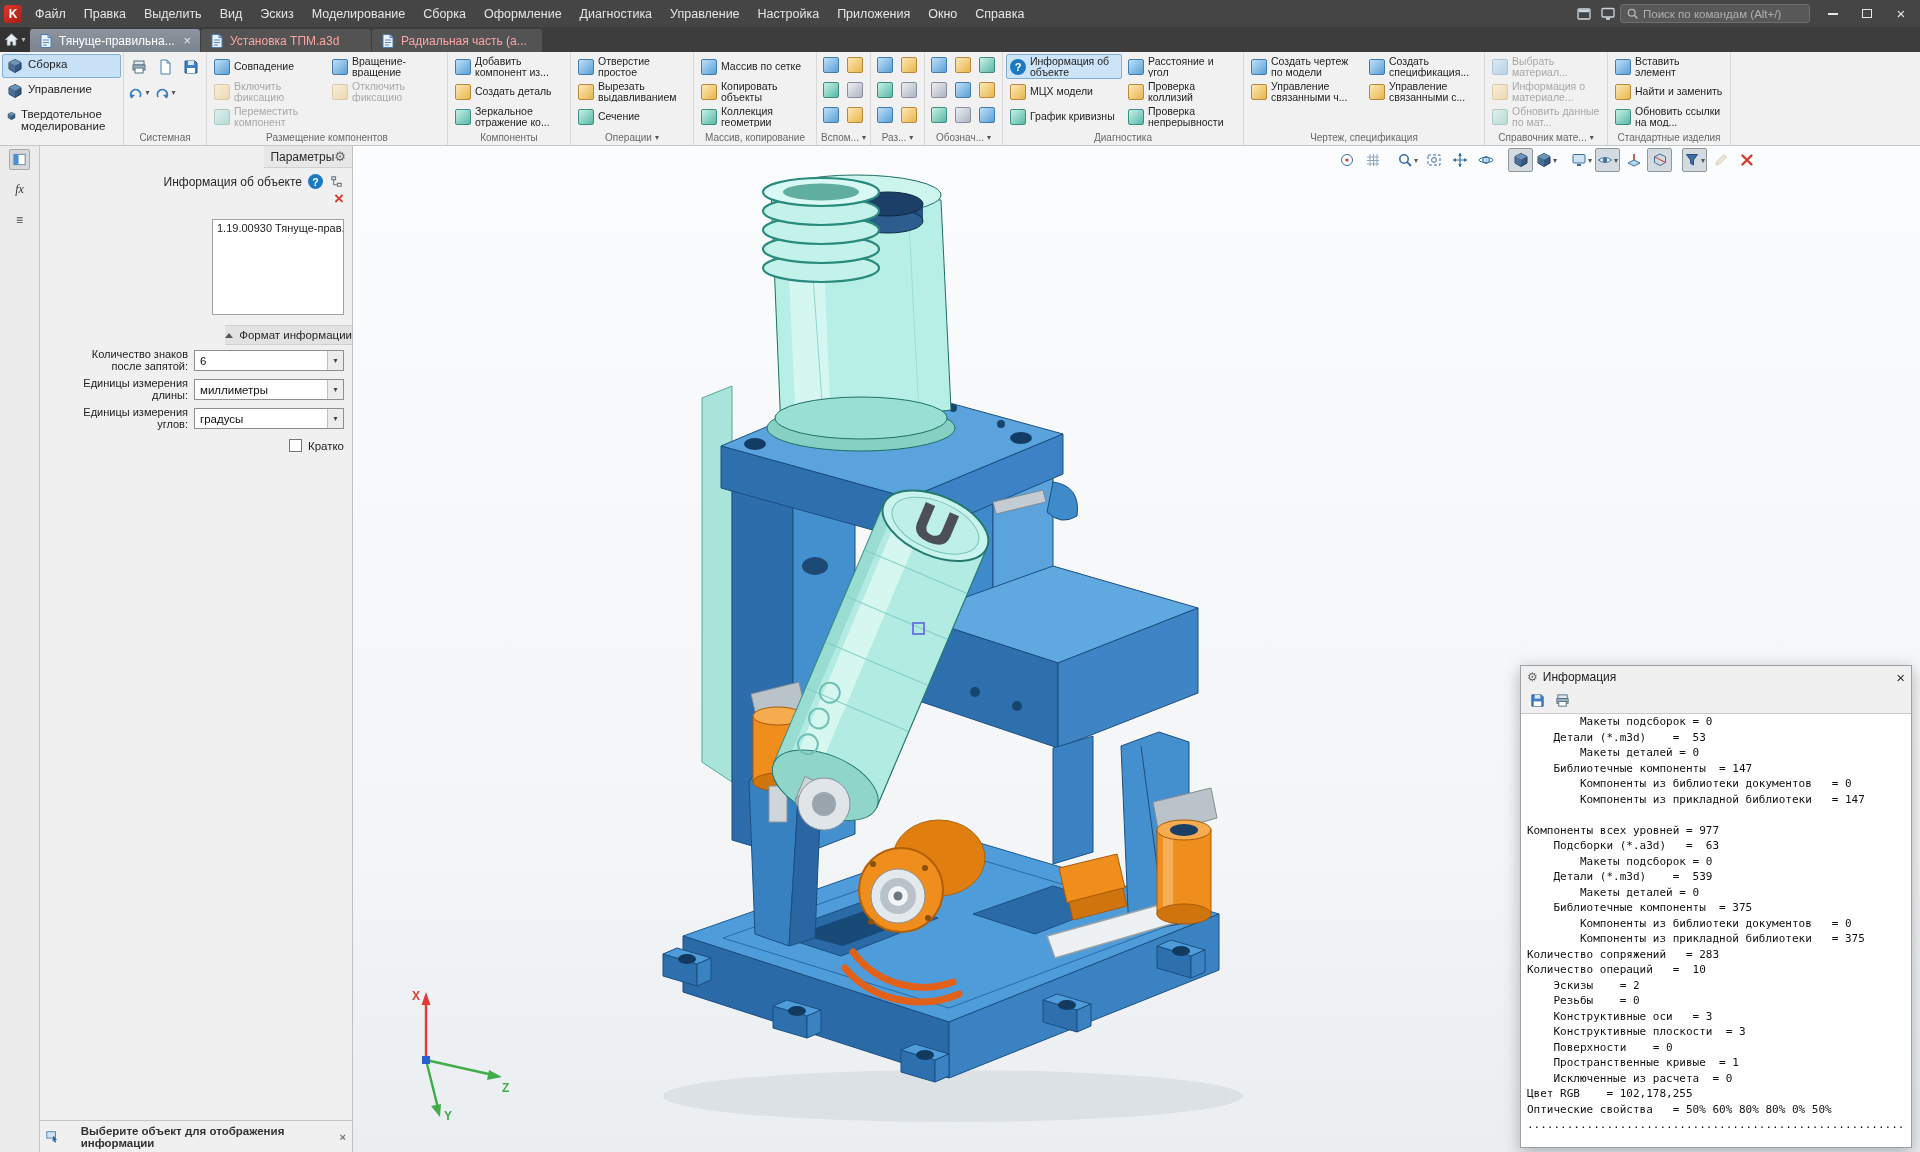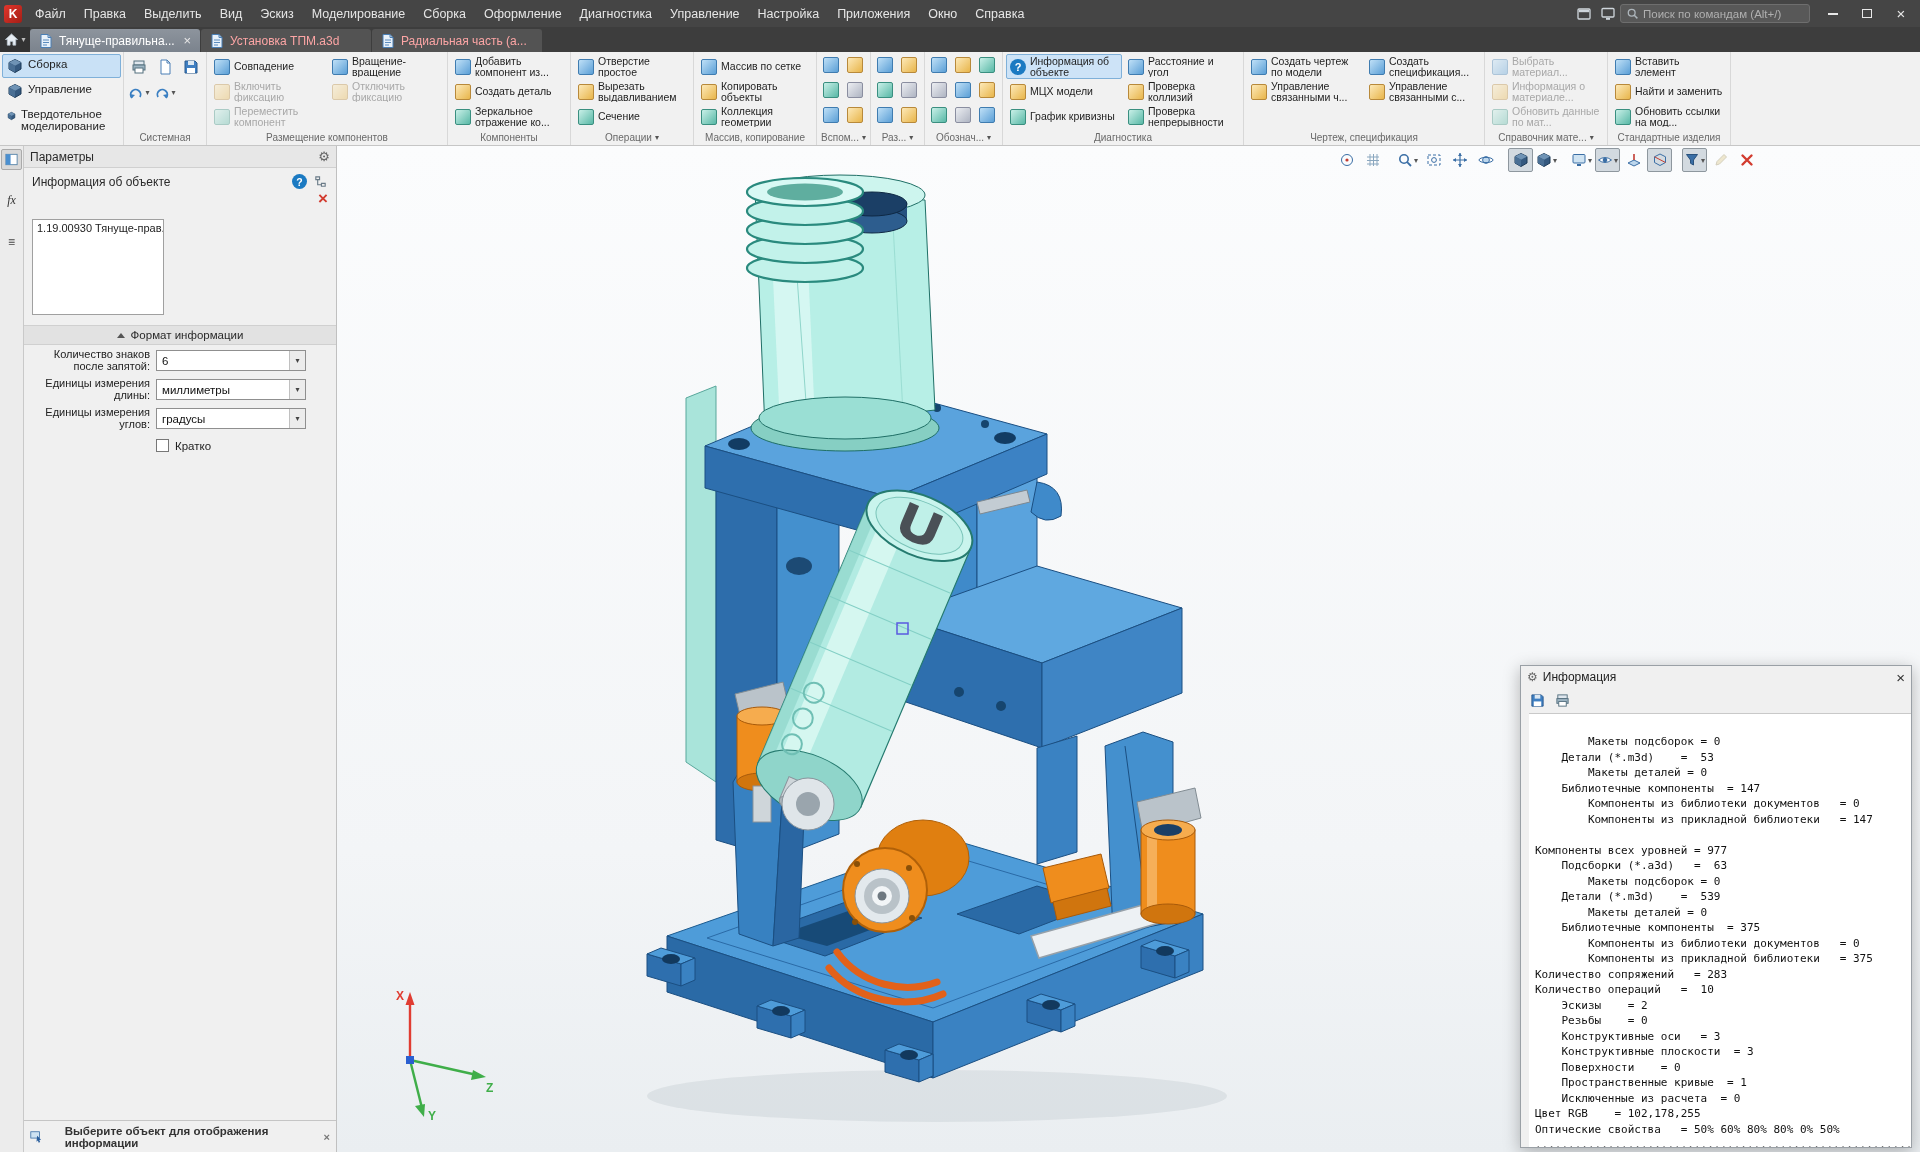--- a/index.html
+++ b/index.html
@@ -69,29 +69,29 @@
   .sys-row { display:flex; gap:2px; }
   .sbtn { width:24px; height:23px; border:1px solid transparent; background:none; border-radius:2px;
     display:flex; align-items:center; justify-content:center; gap:1px; }
   .tile-grid { display:grid; grid-auto-rows:24px; gap:1px; }
   .tbtn { width:22px; height:22px; border:1px solid transparent; background:none; border-radius:2px;
     display:flex; align-items:center; justify-content:center; }
   .gi { width:16px; height:16px; }
 
   
   .main { flex:1; display:flex; min-height:0; }
-  .left-strip { width:24px; background:#ececec; border-right:1px solid #c9c9c9; display:flex;
-    flex-direction:column; align-items:center; padding-top:3px; gap:20px; }
+  .left-strip { width:40px; background:#ececec; border-right:1px solid #c9c9c9; display:flex;
+    flex-direction:column; align-items:center; padding-top:3px; gap:9px; }
   .strip-btn { width:21px; height:21px; border:1px solid transparent; background:none; border-radius:2px;
     display:flex; align-items:center; justify-content:center; font-size:12px; color:#444; }
   .strip-btn.active { background:#d8d8d8; border-color:#aaa; }
   .fx-glyph { font-family:"Liberation Serif",serif; font-style:italic; font-size:12px; color:#333; }
 
   
-  .params { width:313px; background:#f0f0f0; border-right:1px solid #c0c0c0; display:flex; flex-direction:column; }
+  .params { width:313px; background:#f0f0f0; border-right:1px solid #c0c0c0; display:flex; flex-direction:column;align-items:flex-end; }
   .params-title { height:22px; background:#e7e7e7; border-bottom:1px solid #d0d0d0; display:flex;
     align-items:center; padding:0 6px; font-size:12px; color:#2a2a2a; }
   .params-gear { margin-left:auto; color:#666; font-size:13px; background:none; border:none; }
   .params-head { display:flex; align-items:center; padding:6px 8px 2px; gap:6px; }
   .sec-title { font-size:12px; color:#2a2a2a; flex:1; }
   .help-circle { width:15px; height:15px; border-radius:50%; background:#1b7ac2; color:#fff; font-size:10.5px;
     font-weight:bold; display:flex; align-items:center; justify-content:center; }
   .close-row { display:flex; justify-content:flex-end; padding:0 8px 4px; }
   .red-x { color:#d23b2f; font-size:17px; font-weight:bold; background:none; border:none; line-height:16px; }
   .obj-row { display:flex; padding:8px 8px 10px; gap:6px; }
@@ -132,21 +132,21 @@
   .info-win { position:absolute; top:519px; right:8px; width:392px; height:483px; background:#f0f0f0;
     border:1px solid #9aa0a6; box-shadow:0 4px 16px rgba(0,0,0,.28); display:flex; flex-direction:column; }
   .iw-title { height:22px; display:flex; align-items:center; gap:5px; padding:0 6px; font-size:12px; color:#222; }
   .iw-gear { color:#666; font-size:12px; }
   .iw-close { margin-left:auto; background:none; border:none; font-size:15px; color:#333; }
   .iw-tools { height:25px; display:flex; align-items:center; gap:3px; padding:0 5px; }
   .iw-tbtn { width:22px; height:21px; border:1px solid transparent; background:none; border-radius:2px;
     display:flex; align-items:center; justify-content:center; }
   .iw-content { flex:1; background:#fff; border-top:1px solid #c9c9c9; overflow:hidden;
     font-family:"DejaVu Sans Mono","Liberation Mono",monospace; font-size:11px; line-height:15.5px;
-    padding:20px 6px; color:#111;margin-left:8px; }
+    padding:0 6px; color:#111; }
   .iw-line { white-space:pre; }
 </style>
 </head>
 <body>
 
 <div class="app">
 
   <div class="menubar">
     <div class="logo">
         <span class="logo-box">K</span>

